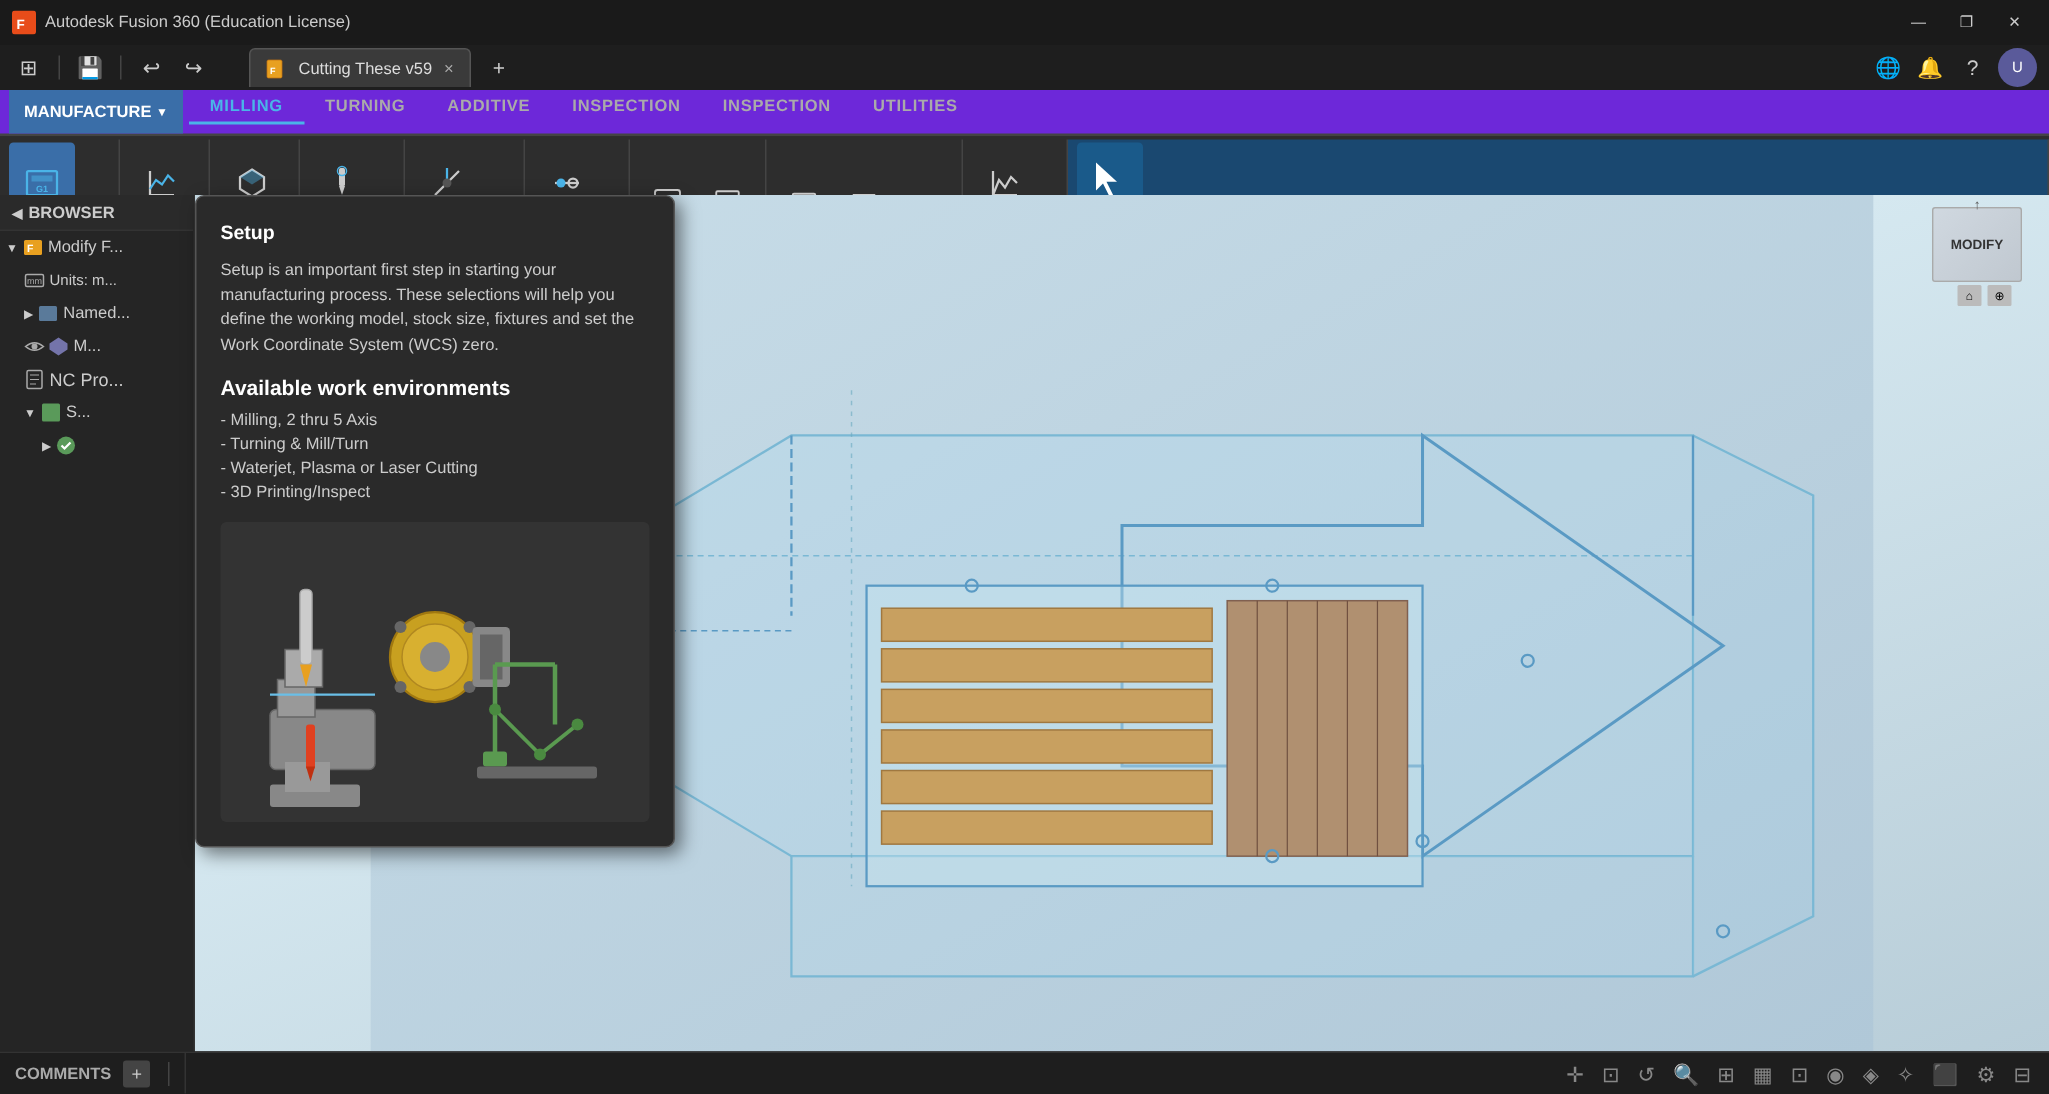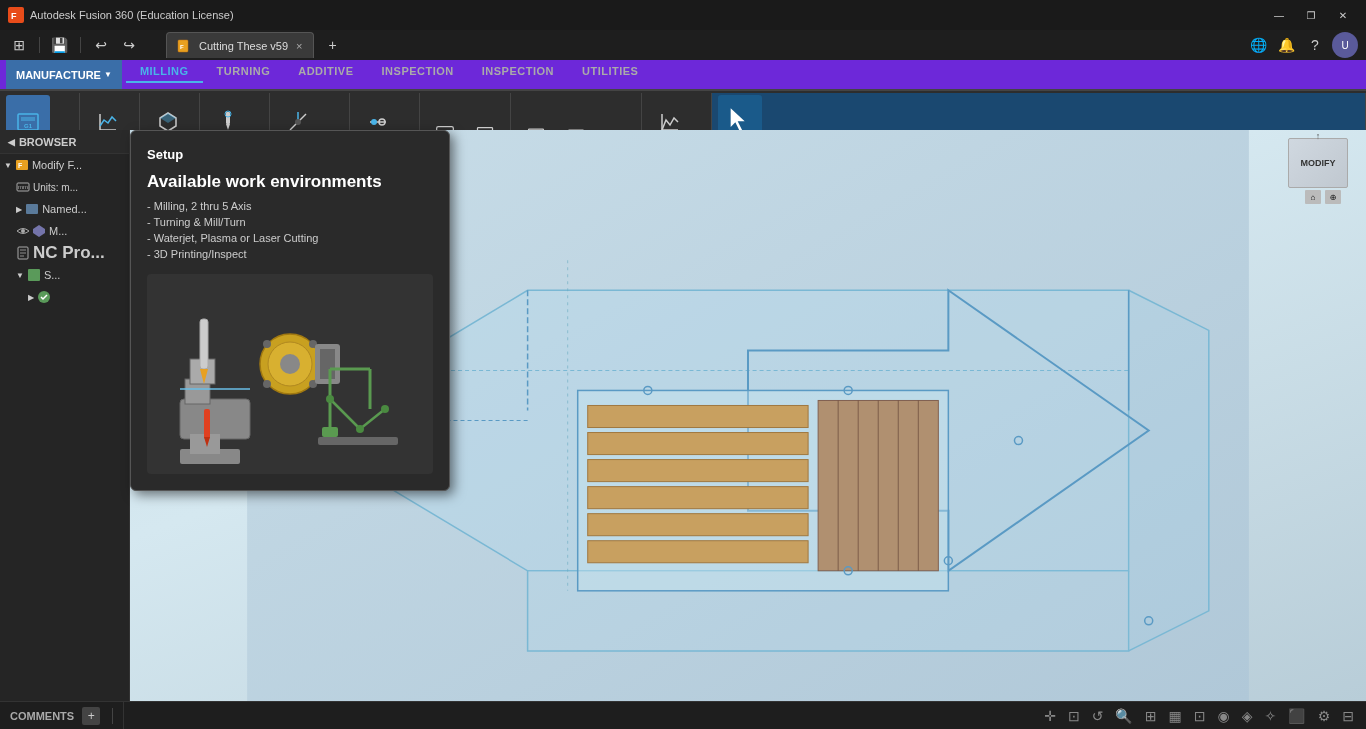--- a/index.html
+++ b/index.html
@@ -150,21 +150,21 @@
       color: #fff;
       margin-bottom: 10px;
     }
     #setup-tooltip p {
       font-size: 11px;
       color: #ccc;
       line-height: 1.5;
       margin-bottom: 12px;
     }
     #setup-tooltip .environments-title {
-      font-size: 17px;
+      font-size: 14px;
       font-weight: 700;
       color: #fff;
       margin-bottom: 8px;
     }
     #setup-tooltip .env-item {
       font-size: 11px;
       color: #ccc;
       margin-bottom: 4px;
     }
     #setup-tooltip .image-area {
@@ -539,21 +539,21 @@
     </svg>
     <span style="margin-left:3px;font-size:11px;">M...</span>
   </div>
 
   <div class="browser-item">
     <span class="indent1"></span>
     <svg width="14" height="14" viewBox="0 0 14 14">
       <rect x="2" y="1" width="10" height="12" rx="1" fill="none" stroke="#aaa" stroke-width="1"></rect>
       <path d="M4 4 L10 4 M4 7 L10 7 M4 10 L8 10" stroke="#aaa" stroke-width="0.8"></path>
     </svg>
-    <span style="margin-left:3px;font-size:17px;font-weight:bold;">NC Pro...</span>
+    <span style="margin-left:3px;font-size:12px;">NC Pro...</span>
   </div>
 
   <div class="browser-item">
     <span class="indent1"></span>
     <span class="arrow">▼</span>
     <svg width="14" height="14" viewBox="0 0 14 14">
       <rect x="1" y="1" width="12" height="12" rx="1" fill="#5a9a5a"></rect>
     </svg>
     <span style="margin-left:3px;font-size:11px;">S...</span>
   </div>
@@ -630,20 +630,21 @@
     <circle cx="900" cy="490" r="4" fill="none" stroke="#5a9ac4" stroke-width="1.5"></circle>
 
     <polyline points="80,290 280,290" stroke="#5a9ac4" stroke-width="1" stroke-dasharray="4,3"></polyline>
 
     <line x1="320" y1="130" x2="320" y2="460" stroke="#6aaac0" stroke-width="1" stroke-dasharray="3,4" opacity="0.6"></line>
   </svg>
 </div>
 
 <div id="setup-tooltip">
   <h3>Setup</h3>
+  <p>Setup is an important first step in starting your manufacturing process. These selections will help you define the working model, stock size, fixtures and set the Work Coordinate System (WCS) zero.</p>
   <div class="environments-title">Available work environments</div>
   <div class="env-item">- Milling, 2 thru 5 Axis</div>
   <div class="env-item">- Turning &amp; Mill/Turn</div>
   <div class="env-item">- Waterjet, Plasma or Laser Cutting</div>
   <div class="env-item">- 3D Printing/Inspect</div>
 
   <div class="image-area">
     <svg width="260" height="190" viewBox="0 0 260 190">
 
       <g transform="translate(10,20)">

